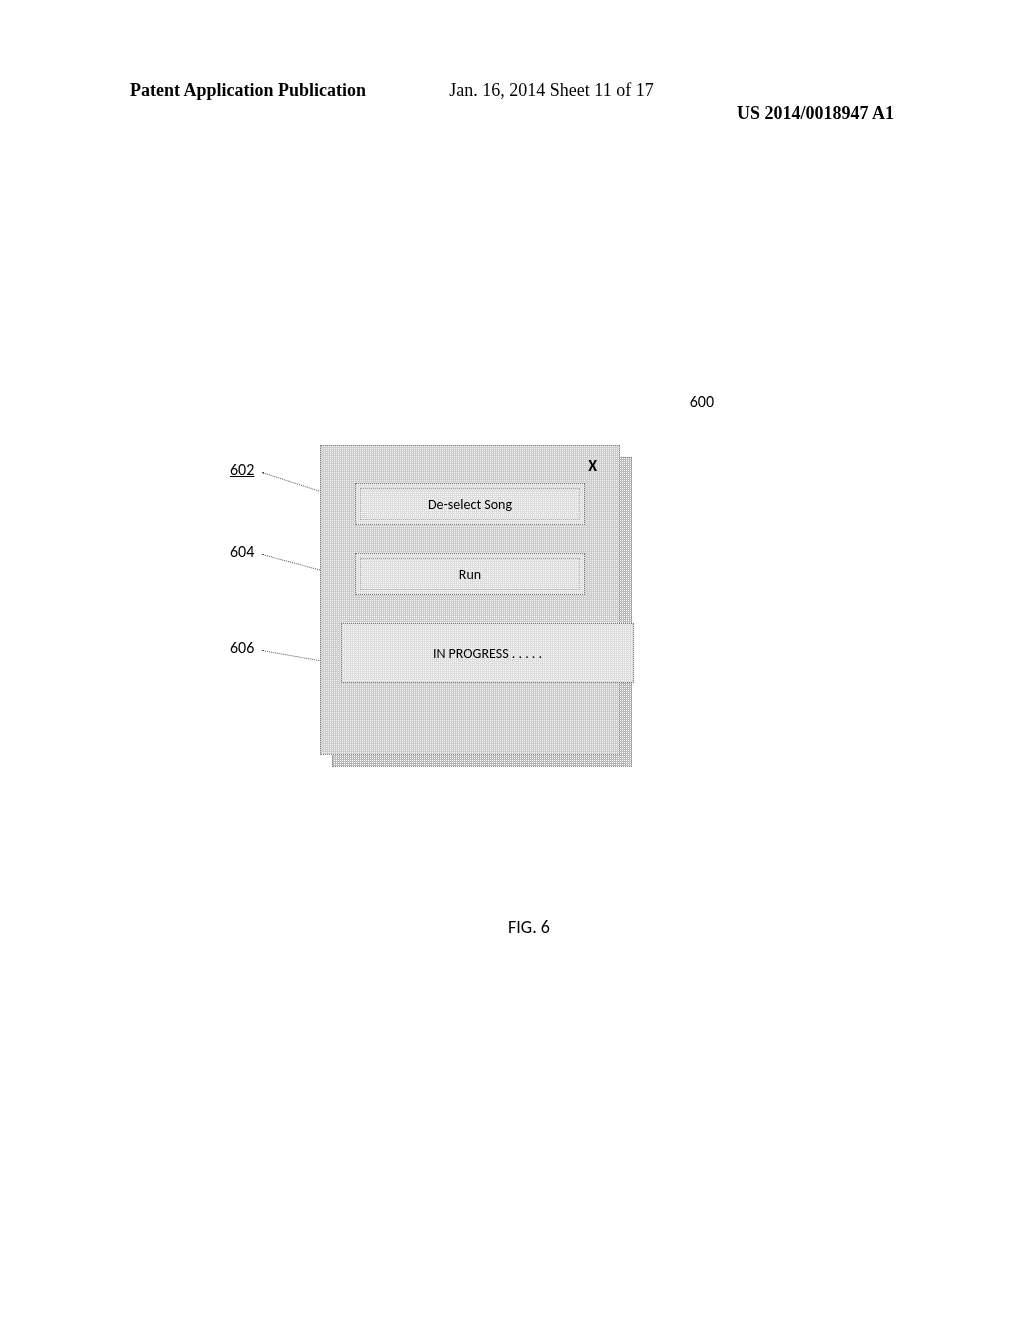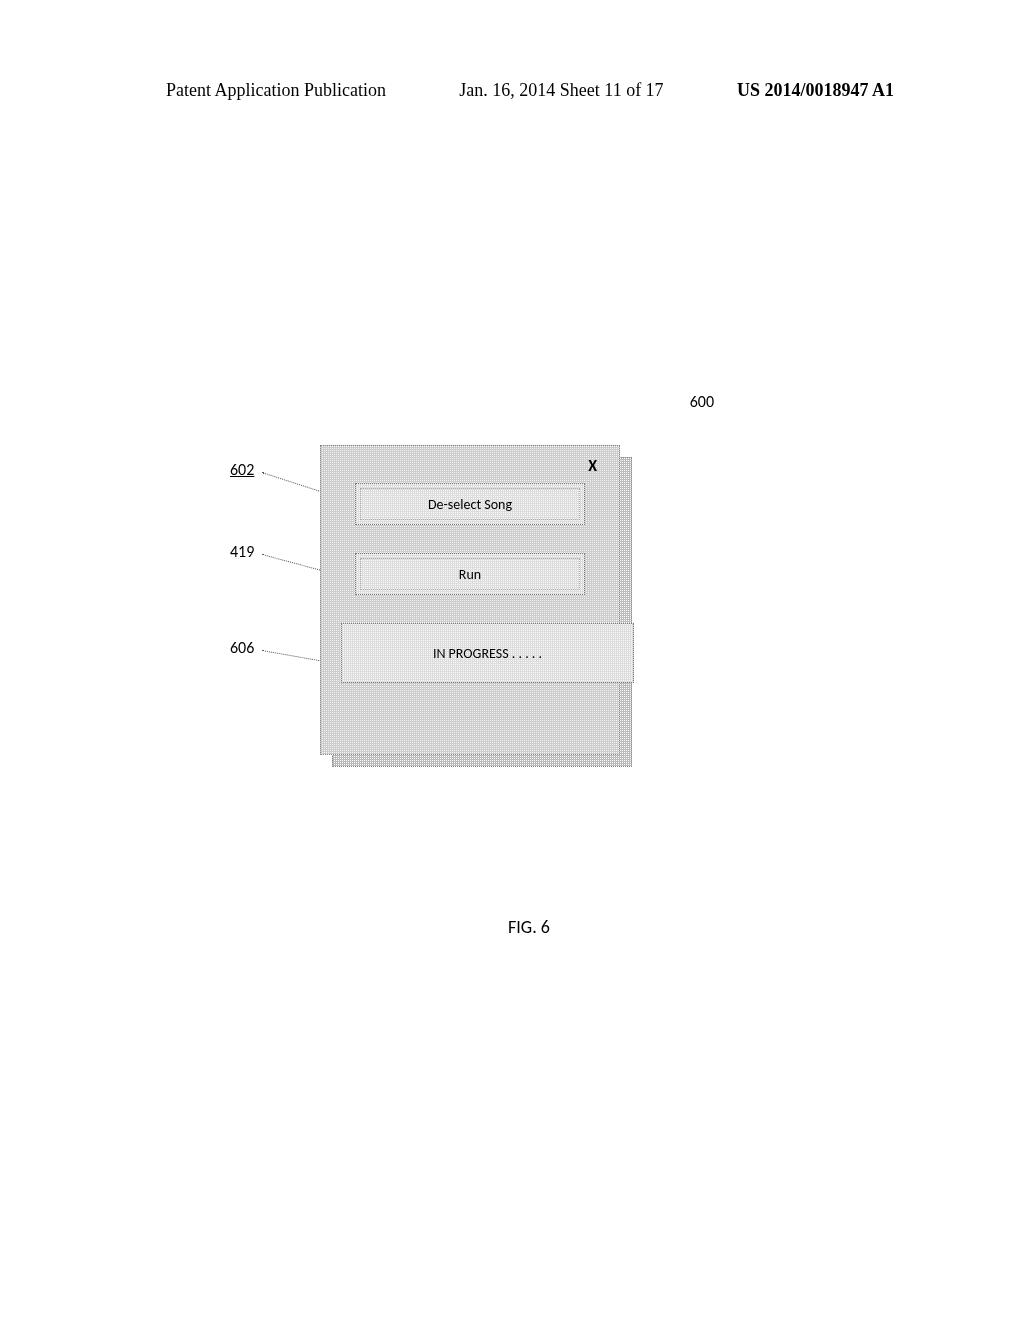--- a/index.html
+++ b/index.html
@@ -20,28 +20,28 @@
       left: 0;
       right: 0;
       padding: 0 130px;
       display: flex;
       justify-content: space-between;
       font-size: 18px;
       font-weight: bold;
       color: #000;
     }
     .header-left {
-      font-weight: normal;
-      margin-left: 36px;
+      font-weight: bold;
     }
     .header-center {
       font-weight: normal;
     }
     .header-right {
       font-weight: bold;
+      margin-top: 23px;
     }
     .figure-number {
       position: absolute;
       top: 392px;
       right: 310px;
       font-size: 16px;
       color: #000;
       font-family: Calibri, Arial, sans-serif;
     }
     .panel-wrapper {
@@ -184,21 +184,21 @@
   <span class="header-left">Patent Application Publication</span>
   <span class="header-center">Jan. 16, 2014  Sheet 11 of 17</span>
   <span class="header-right">US 2014/0018947 A1</span>
 </div>
 
 <div class="figure-number">600</div>
 
 <div class="callout-label callout-602">602</div>
 <div class="lead-line lead-602"></div>
 
-<div class="callout-label callout-604">419</div>
+<div class="callout-label callout-604">604</div>
 <div class="lead-line lead-604"></div>
 
 <div class="callout-label callout-606">606</div>
 <div class="lead-line lead-606"></div>
 
 <div class="panel-wrapper">
   <div class="panel-shadow"></div>
   <div class="panel-main">
     <div class="close-x">X</div>
     <div class="ui-button">De-select Song</div>

